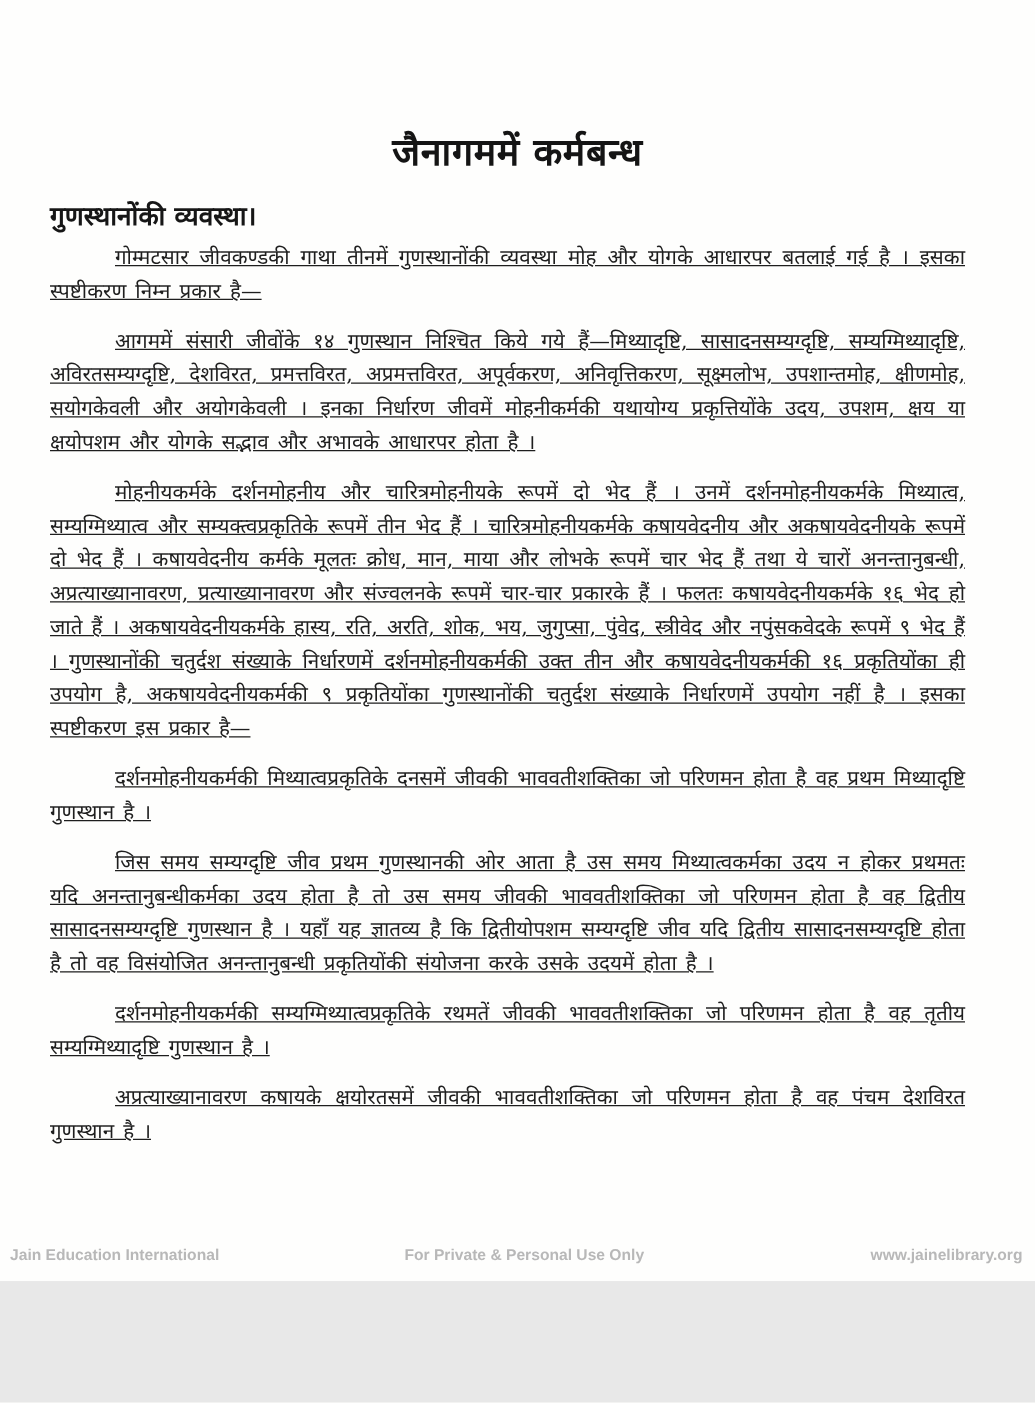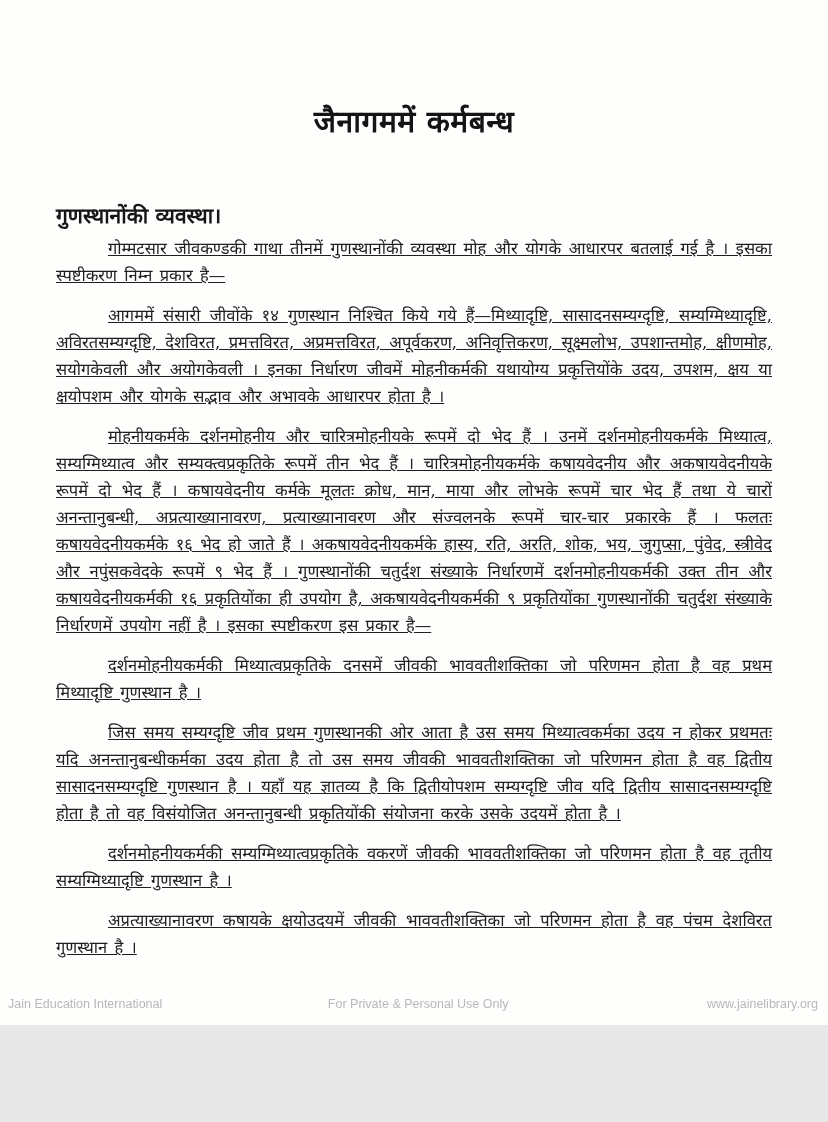--- a/index.html
+++ b/index.html
@@ -22,24 +22,23 @@
     margin: 0;
     padding-top: 100px;
     text-align: center;
     font-size: 30px;
     font-weight: 700;
     letter-spacing: 0.5px;
     color: #141414;
   }
   .content {
     position: absolute;
-    left: 56px;
+    left: 40px;
     right: 56px;
     top: 158px;
-    margin-top: 43px;
   }
   .section-heading {
     margin: 0 0 6px 0;
     font-size: 21px;
     font-weight: 700;
     color: #161616;
   }
   .body-text p {
     margin: 0 0 13px 0;
     font-size: 16.5px;
@@ -55,20 +54,21 @@
     left: 0;
     right: 0;
     bottom: 14px;
     display: flex;
     justify-content: space-between;
     align-items: flex-end;
     padding: 0 10px 0 8px;
     font-family: "Liberation Sans", "DejaVu Sans", sans-serif;
     font-size: 12.5px;
     color: #b8b8b8;
+    font-weight: bold;
   }
   .footer .center { text-align: center; }
   .footer .right { text-align: right; margin-left: 33px; }
 </style>
 </head>
 <body>
 
 <div class="page">
 
   <h1 class="doc-title">जैनागममें कर्मबन्ध</h1>
@@ -76,22 +76,22 @@
   <div class="content">
 
     <h2 class="section-heading">गुणस्थानोंकी व्यवस्था।</h2>
 
     <div class="body-text">
       <p>गोम्मटसार जीवकण्डकी गाथा तीनमें गुणस्थानोंकी व्यवस्था मोह और योगके आधारपर बतलाई गई है । इसका स्पष्टीकरण निम्न प्रकार है—</p>
       <p>आगममें संसारी जीवोंके १४ गुणस्थान निश्चित किये गये हैं—मिथ्यादृष्टि, सासादनसम्यग्दृष्टि, सम्यग्मिथ्यादृष्टि, अविरतसम्यग्दृष्टि, देशविरत, प्रमत्तविरत, अप्रमत्तविरत, अपूर्वकरण, अनिवृत्तिकरण, सूक्ष्मलोभ, उपशान्तमोह, क्षीणमोह, सयोगकेवली और अयोगकेवली । इनका निर्धारण जीवमें मोहनीकर्मकी यथायोग्य प्रकृत्तियोंके उदय, उपशम, क्षय या क्षयोपशम और योगके सद्भाव और अभावके आधारपर होता है ।</p>
       <p>मोहनीयकर्मके दर्शनमोहनीय और चारित्रमोहनीयके रूपमें दो भेद हैं । उनमें दर्शनमोहनीयकर्मके मिथ्यात्व, सम्यग्मिथ्यात्व और सम्यक्त्वप्रकृतिके रूपमें तीन भेद हैं । चारित्रमोहनीयकर्मके कषायवेदनीय और अकषायवेदनीयके रूपमें दो भेद हैं । कषायवेदनीय कर्मके मूलतः क्रोध, मान, माया और लोभके रूपमें चार भेद हैं तथा ये चारों अनन्तानुबन्धी, अप्रत्याख्यानावरण, प्रत्याख्यानावरण और संज्वलनके रूपमें चार-चार प्रकारके हैं । फलतः कषायवेदनीयकर्मके १६ भेद हो जाते हैं । अकषायवेदनीयकर्मके हास्य, रति, अरति, शोक, भय, जुगुप्सा, पुंवेद, स्त्रीवेद और नपुंसकवेदके रूपमें ९ भेद हैं । गुणस्थानोंकी चतुर्दश संख्याके निर्धारणमें दर्शनमोहनीयकर्मकी उक्त तीन और कषायवेदनीयकर्मकी १६ प्रकृतियोंका ही उपयोग है, अकषायवेदनीयकर्मकी ९ प्रकृतियोंका गुणस्थानोंकी चतुर्दश संख्याके निर्धारणमें उपयोग नहीं है । इसका स्पष्टीकरण इस प्रकार है—</p>
       <p>दर्शनमोहनीयकर्मकी मिथ्यात्वप्रकृतिके दनसमें जीवकी भाववतीशक्तिका जो परिणमन होता है वह प्रथम मिथ्यादृष्टि गुणस्थान है ।</p>
       <p>जिस समय सम्यग्दृष्टि जीव प्रथम गुणस्थानकी ओर आता है उस समय मिथ्यात्वकर्मका उदय न होकर प्रथमतः यदि अनन्तानुबन्धीकर्मका उदय होता है तो उस समय जीवकी भाववतीशक्तिका जो परिणमन होता है वह द्वितीय सासादनसम्यग्दृष्टि गुणस्थान है । यहाँ यह ज्ञातव्य है कि द्वितीयोपशम सम्यग्दृष्टि जीव यदि द्वितीय सासादनसम्यग्दृष्टि होता है तो वह विसंयोजित अनन्तानुबन्धी प्रकृतियोंकी संयोजना करके उसके उदयमें होता है ।</p>
-      <p>दर्शनमोहनीयकर्मकी सम्यग्मिथ्यात्वप्रकृतिके वकरणें जीवकी भाववतीशक्तिका जो परिणमन होता है वह तृतीय सम्यग्मिथ्यादृष्टि गुणस्थान है ।</p>
-      <p>अप्रत्याख्यानावरण कषायके क्षयोउदयमें जीवकी भाववतीशक्तिका जो परिणमन होता है वह पंचम देशविरत गुणस्थान है ।</p>
+      <p>दर्शनमोहनीयकर्मकी सम्यग्मिथ्यात्वप्रकृतिके रथमतें जीवकी भाववतीशक्तिका जो परिणमन होता है वह तृतीय सम्यग्मिथ्यादृष्टि गुणस्थान है ।</p>
+      <p>अप्रत्याख्यानावरण कषायके क्षयोरतसमें जीवकी भाववतीशक्तिका जो परिणमन होता है वह पंचम देशविरत गुणस्थान है ।</p>
     </div>
   </div>
 
   <div class="footer">
     <span class="left">Jain Education International</span>
     <span class="center">For Private &amp; Personal Use Only</span>
     <span class="right">www.jainelibrary.org</span>
   </div>
 
 </div>

